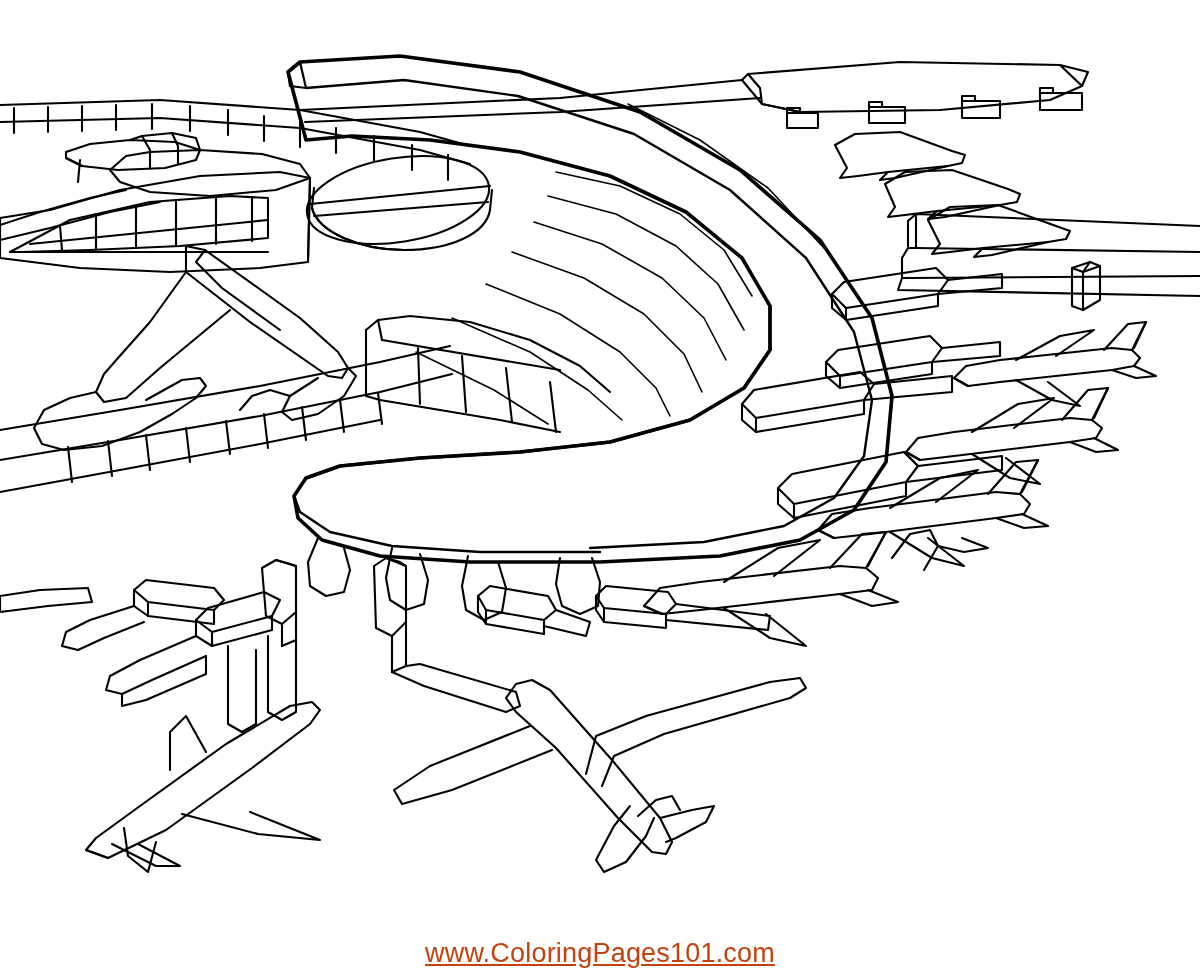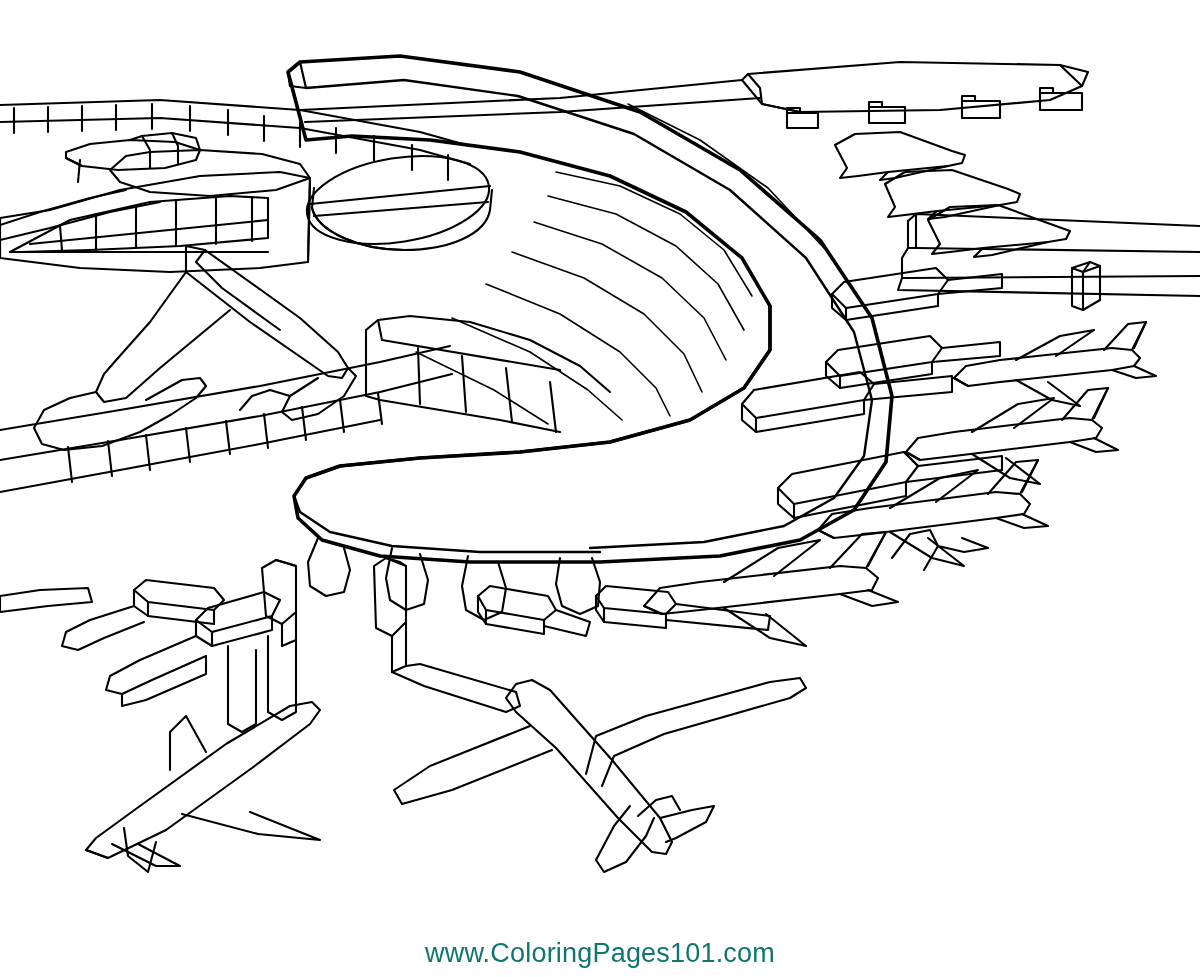--- a/index.html
+++ b/index.html
@@ -30,26 +30,27 @@
   }
   #watermark {
     position: absolute;
     left: 0;
     top: 930px;
     width: 1200px;
     height: 47px;
     display: flex;
     align-items: center;
     justify-content: center;
-    color: #0f766e;
+    color: #c2410c;
     font-size: 27px;
     font-family: "Liberation Sans", sans-serif;
     letter-spacing: 0.2px;
     white-space: nowrap;
     user-select: none;
+    text-decoration: underline;
   }
 </style>
 </head>
 <body>
 
 <div id="page">
 
   <svg id="artwork" viewBox="0 0 1200 930" xmlns="http://www.w3.org/2000/svg">
 
     <rect x="0" y="0" width="1200" height="930" fill="#ffffff"></rect>

